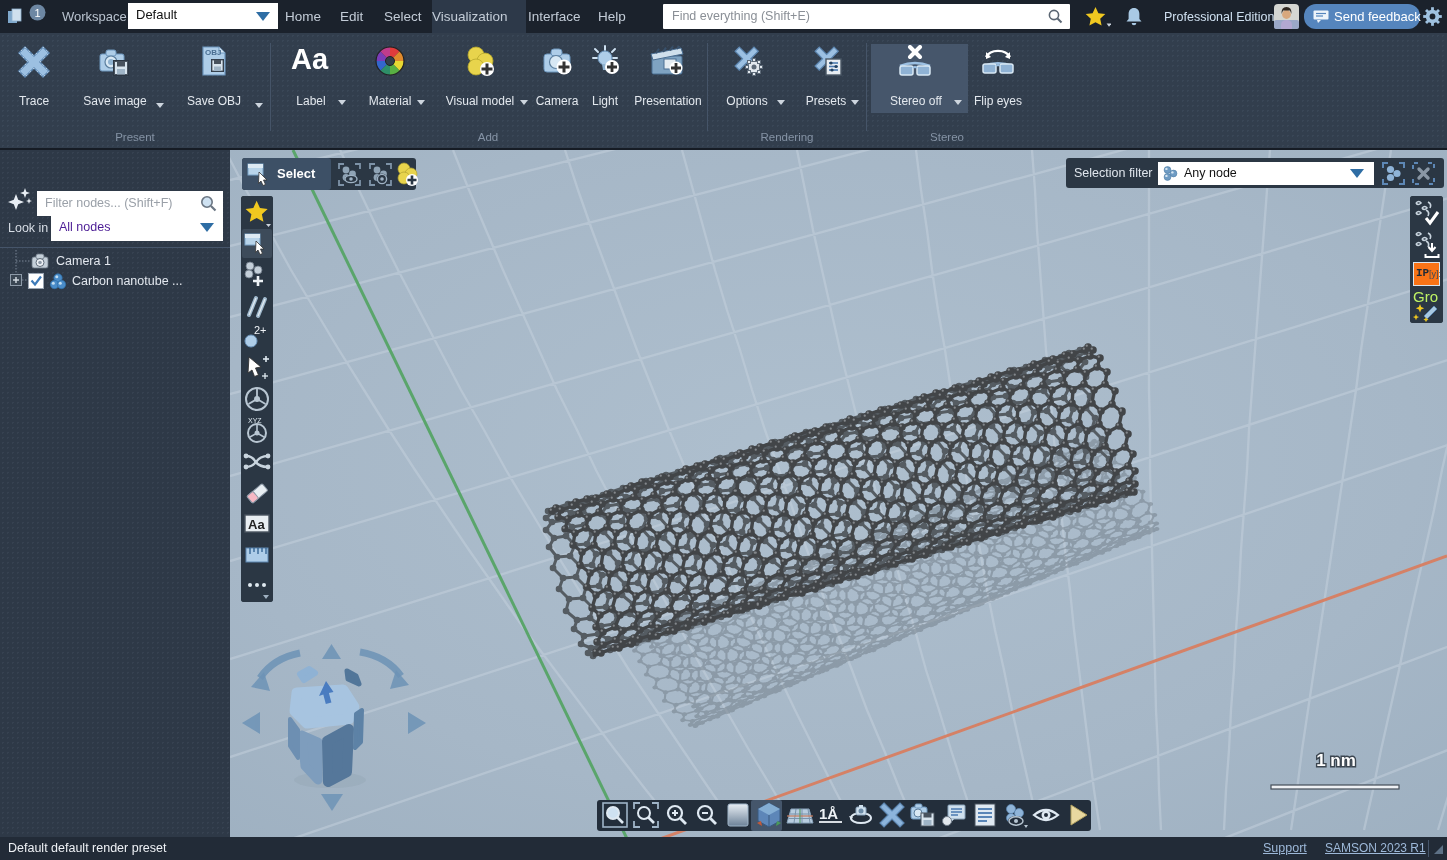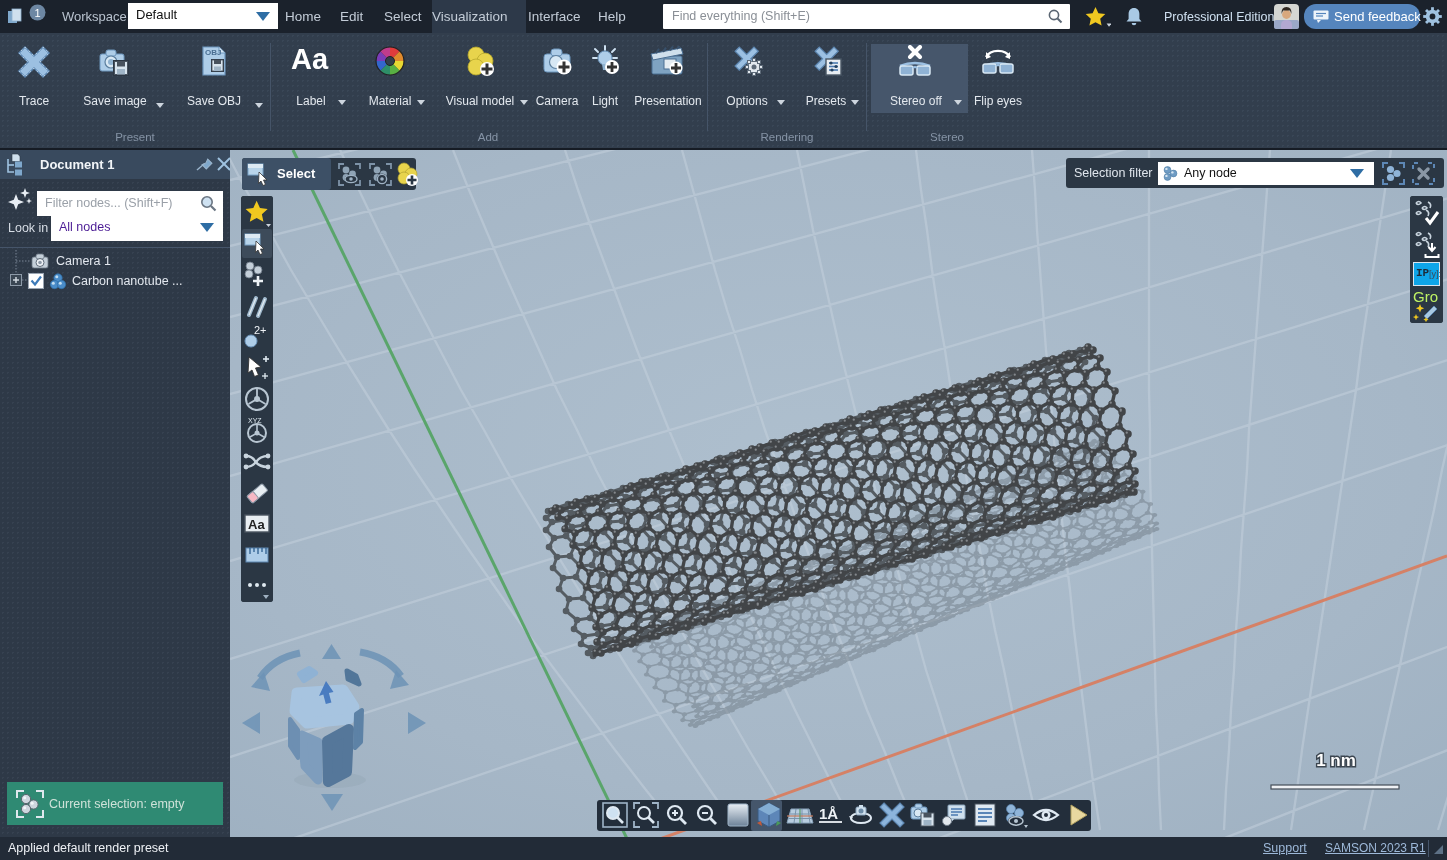--- a/index.html
+++ b/index.html
@@ -279,42 +279,20 @@
   <div class="dar" style="left:954px;top:67px"></div>
   <span class="rlabel" style="left:969px;width:58px">Flip eyes</span>
   <span class="glabel" style="left:85px;width:100px">Present</span>
   <span class="glabel" style="left:438px;width:100px">Add</span>
   <span class="glabel" style="left:737px;width:100px">Rendering</span>
   <span class="glabel" style="left:897px;width:100px">Stereo</span>
  </div>
  <div class="abs" style="left:0;top:148px;width:1447px;height:2px;background:#161c25"></div>
 
  <div id="lpanel">
-  <div id="lphead">
-    <svg class="abs" style="left:5px;top:3px" width="26" height="24" viewBox="0 0 26 24">
-      <path d="M7 1 l6 0 2 2.5 0 5 -8 0 z" fill="#cfe0ee" stroke="#2e3947" stroke-width="0.6"></path>
-      <path d="M3 6 l0 13 6 0" fill="none" stroke="#9fc2e0" stroke-width="1.6"></path>
-      <path d="M3 12 l6 0" fill="none" stroke="#9fc2e0" stroke-width="1.6"></path>
-      <rect x="10" y="8.5" width="7" height="6" fill="#7fa8cc"></rect>
-      <rect x="10" y="16.5" width="7" height="6" fill="#7fa8cc"></rect>
-    </svg>
-    <b>Document 1</b>
-    <svg class="abs" style="left:196px;top:6px" width="18" height="17" viewBox="0 0 18 17">
-      <g stroke="#9ab4cc" fill="#7fa8cc">
-            <path d="M8 4 l6 0 0 8 -6 0 1.5 -4 z" transform="rotate(45 11 8)"></path>
-            <line x1="1" y1="14" x2="8" y2="8" stroke-width="1.5"></line>
-          </g>
-    </svg>
-    <svg class="abs" style="left:216px;top:6px" width="16" height="16" viewBox="0 0 16 16">
-      <g stroke="#9fc2e0" stroke-width="2">
-            <line x1="2" y1="2" x2="14" y2="14"></line>
-            <line x1="14" y1="2" x2="2" y2="14"></line>
-          </g>
-    </svg>
-  </div>
   <svg class="abs" style="left:6px;top:36px" width="28" height="28" viewBox="0 0 28 28">
     <g fill="#e8eef4">
           <path d="M10 8 L12.2 13.8 18 16 12.2 18.2 10 24 7.8 18.2 2 16 7.8 13.8 Z"></path>
     <path d="M19 2 L20.3 5.7 24 7 20.3 8.3 19 12 17.7 8.3 14 7 17.7 5.7 Z"></path>
     <path d="M23 12 L23.8 14.2 26 15 23.8 15.8 23 18 22.2 15.8 20 15 22.2 14.2 Z"></path>
         </g>
   </svg>
   <div class="whitebox" style="left:37px;top:41px;width:186px;height:25px">
     <span class="abs" style="left:8px;top:5px;font-size:12.5px;color:#9aa0a8">Filter nodes... (Shift+F)</span>
     <svg class="abs" style="right:5px;top:3px" width="19" height="19" viewBox="0 0 19 19">
@@ -352,39 +330,20 @@
               <circle cx="4.5" cy="11.5" r="4.2"></circle>
               <circle cx="11.5" cy="11.5" r="4.2"></circle>
             </g>
             <circle cx="6.8" cy="3.8" r="1.5" fill="#c2ddf0"></circle>
             <circle cx="3.3" cy="10.3" r="1.5" fill="#c2ddf0"></circle>
             <circle cx="10.3" cy="10.3" r="1.5" fill="#c2ddf0"></circle>
           </g>
         </svg>
     <span class="abs" style="left:56px;top:4px">Camera 1</span>
     <span class="abs" style="left:72px;top:24px">Carbon nanotube ...</span>
-  </div>
-  <div id="selbar">
-    <svg class="abs" style="left:8px;top:7px" width="30" height="30" viewBox="0 0 30 30">
-      <g stroke="#dfe8ee" stroke-width="2" fill="none">
-            <path d="M2 9 L2 2 9 2"></path>
-            <path d="M21 2 L28 2 28 9"></path>
-            <path d="M28 21 L28 28 21 28"></path>
-            <path d="M9 28 L2 28 2 21"></path>
-          </g>
-      <g fill="#cdd6de" stroke="#59676f" stroke-width="1">
-            <circle cx="11" cy="10" r="4.6"></circle>
-            <circle cx="18.5" cy="15.5" r="4.6"></circle>
-            <circle cx="11" cy="20" r="4.6"></circle>
-          </g>
-      <circle cx="9.7" cy="8.7" r="1.5" fill="#f2f6f8"></circle>
-          <circle cx="17.2" cy="14.2" r="1.5" fill="#f2f6f8"></circle>
-          <circle cx="9.7" cy="18.7" r="1.5" fill="#f2f6f8"></circle>
-    </svg>
-    <span>Current selection: empty</span>
   </div>
  </div>
 
  <div id="vp">
   <svg id="vpsvg" width="1217" height="687" viewBox="230 150 1217 687">
     <defs>
 <radialGradient id="bgg" cx="0.48" cy="0.45" r="0.9">
  <stop offset="0" stop-color="#aebfce"></stop>
  <stop offset="0.55" stop-color="#a6b7c7"></stop>
  <stop offset="1" stop-color="#9aadbe"></stop>
@@ -658,21 +617,21 @@
           </g>
           <path d="M14 20 l4 5 8 -11" fill="none" stroke="#fff" stroke-width="3"></path>
         </svg>
    <svg class="abs" style="left:2px;top:33px" width="30" height="30" viewBox="0 0 30 30">
           <g stroke="#c8d4de" stroke-width="1.6" fill="none">
             <path d="M4 5 q3 -3 5 0 q-3 3 -5 0 M10 10 q3 -3 5 0 q-3 3 -5 0 M4 15 q3 -3 5 0 q-3 3 -5 0"></path>
             <path d="M16 4 q4 2 2 6 M14 12 q4 2 2 6"></path>
           </g>
           <path d="M20 14 l0 7 m-3.5 -3 l3.5 4 3.5 -4 m-10 7 l0 3 13 0 0 -3" fill="none" stroke="#fff" stroke-width="2"></path>
         </svg>
-   <div class="abs" style="left:3px;top:66px;width:27px;height:24px;background:#0ea5e9;border:1px solid #d8e4ee">
+   <div class="abs" style="left:3px;top:66px;width:27px;height:24px;background:#f97316;border:1px solid #d8e4ee">
           <span class="abs" style="left:2px;top:4px;font-size:11px;font-weight:bold;color:#1d2a38;font-family:Liberation Mono">IP</span>
           <span class="abs" style="left:15px;top:6px;font-size:9px;color:#3d4a58">[y]:</span>
         </div>
    <span class="abs" style="left:3px;top:92px;font-size:15px;font-weight:normal;color:#bef264">Gro</span>
         <svg class="abs" style="left:2px;top:106px" width="30" height="20" viewBox="0 0 30 20">
           <path d="M12 14 L22 4 l3 3 -10 10 z" fill="#a8c8e0" stroke="#5d86b0"></path>
           <g fill="#f0c820">
             <path d="M8 2 l1.2 3 3 1.2 -3 1.2 -1.2 3 -1.2 -3 -3 -1.2 3 -1.2 z"></path>
             <path d="M4 12 l0.9 2.2 2.2 0.9 -2.2 0.9 -0.9 2.2 -0.9 -2.2 -2.2 -0.9 2.2 -0.9 z"></path>
             <path d="M14 15 l0.8 1.8 1.8 0.8 -1.8 0.8 -0.8 1.8 -0.8 -1.8 -1.8 -0.8 1.8 -0.8 z"></path>
@@ -791,21 +750,21 @@
           <circle cx="14" cy="14" r="4.5" fill="#dfe9f2"></circle>
           <circle cx="14" cy="14" r="2" fill="#232e3b"></circle>
         </svg>
    <svg class="abs" style="left:466px;top:1px" width="28" height="28" viewBox="0 0 28 28">
           <path d="M8 4 L24 14 8 24 Z" fill="#e8d8a0" stroke="#b0a060"></path>
         </svg>
       </div>
  </div>
 
  <div id="statusbar">
-   <span class="l">Applied default render preset</span>
+   <span class="l">Default default render preset</span>
    <a class="abs" style="left:1263px;top:4px">Support</a>
    <a class="abs" style="left:1325px;top:4px;font-size:12px">SAMSON 2023 R1</a>
    <div class="abs" style="left:1428px;top:3px;width:1px;height:17px;background:#46556a"></div>
    <svg class="abs" style="left:1434px;top:8px" width="9" height="9">
         <path d="M9 0 L9 9 0 9 Z" fill="#5d7186"></path>
       </svg>
  </div>
 </div>
 
 </body></html>

